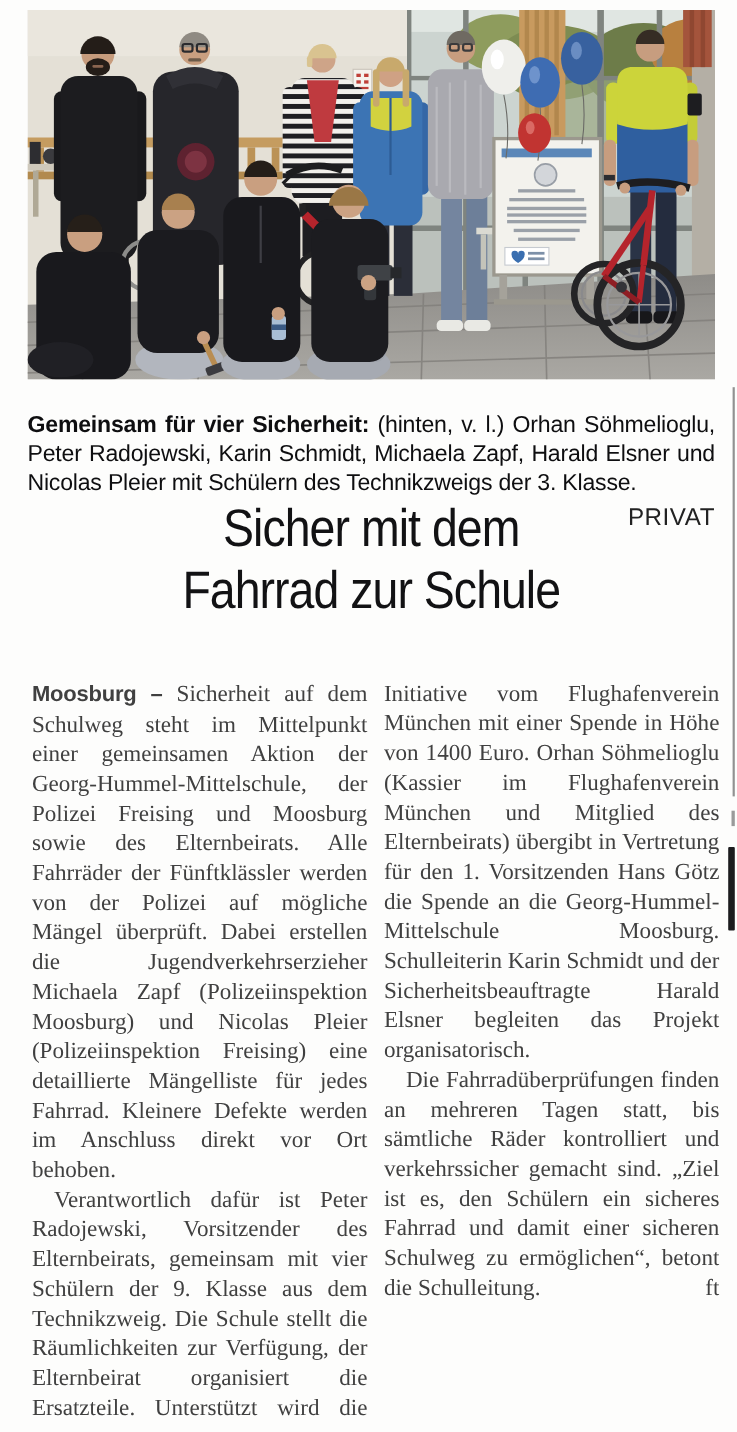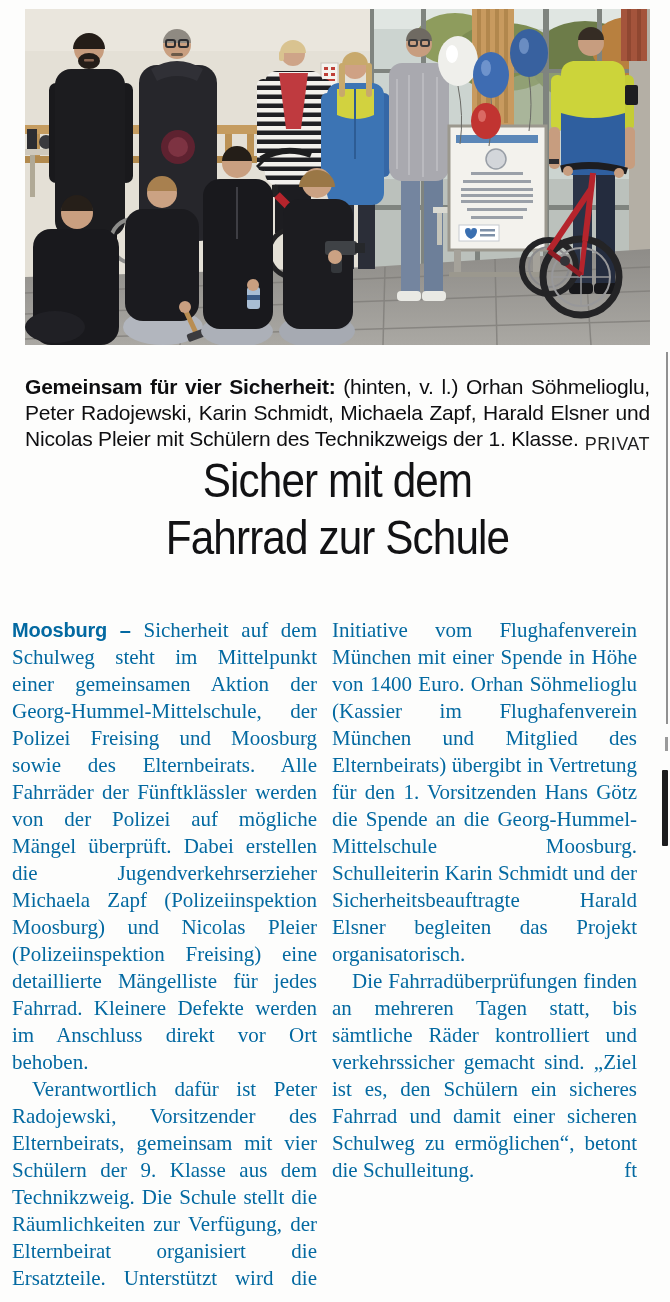--- a/index.html
+++ b/index.html
@@ -9,36 +9,36 @@
     font-family:"Liberation Sans",sans-serif;
   }
   .photo-wrap{position:absolute;left:25px;top:9px;width:625px;height:336px;}
   .caption{
     position:absolute;left:25px;top:353px;width:625px;
     font-size:21px;line-height:26px;text-align:justify;
     letter-spacing:-0.2px;color:#0e0e10;
   }
   .caption strong{font-weight:700;}
   .caption .credit{
-    float:right;font-size:18px;letter-spacing:.5px;color:#222;
+    float:right;font-size:22px;letter-spacing:.5px;color:#222;
     margin-top:5px;font-weight:400;
   }
   .headline{
     position:absolute;left:25px;top:452px;width:625px;text-align:center;
     font-weight:400;color:#121214;
   }
   .headline .hl-line{
     display:block;font-size:48px;line-height:57px;letter-spacing:-1px;
     transform:scaleX(.88);transform-origin:50% 50%;white-space:nowrap;
   }
   .body-columns{
-    position:absolute;left:12px;top:617px;width:625px;height:678px;
+    position:absolute;left:29px;top:617px;width:625px;height:678px;
     column-count:2;column-gap:15px;column-fill:auto;overflow:hidden;
     font-family:"Liberation Serif",serif;font-size:21px;line-height:27px;
-    text-align:justify;color:#0369a1;hyphens:auto;-webkit-hyphens:auto;
+    text-align:justify;color:#404040;hyphens:auto;-webkit-hyphens:auto;
   }
   .body-columns p{margin:0;}
   .body-columns p.indent{text-indent:20px;}
   .dateline{
     font-family:"Liberation Sans",sans-serif;font-weight:700;font-size:20px;
     letter-spacing:-0.2px;
   }
   .author{float:right;}
   .artifact{position:absolute;background:#7e7e7e;}
   .artifact-line{left:666px;top:352px;width:2px;height:372px;opacity:.85;}
@@ -328,21 +328,21 @@
     <g>
       <rect x="300" y="232" width="32" height="14" rx="3" fill="#3f4246"></rect>
       <rect x="330" y="234" width="10" height="10" fill="#26282b"></rect>
       <rect x="306" y="244" width="11" height="20" rx="3" fill="#34373b"></rect>
     </g>
     <circle cx="310" cy="248" r="7" fill="#cba283"></circle>
   </g>
 </svg>
 </div>
 
-<p class="caption"><strong>Gemeinsam für vier Sicherheit:</strong> <span>(hinten, v. l.) Orhan Söhmelioglu, Peter Radojewski, Karin Schmidt, Michaela Zapf, Harald Elsner und Nicolas Pleier mit Schülern des Technikzweigs der 1. Klasse.</span> <span class="credit">PRIVAT</span></p>
+<p class="caption"><strong>Gemeinsam für vier Sicherheit:</strong> <span>(hinten, v. l.) Orhan Söhmelioglu, Peter Radojewski, Karin Schmidt, Michaela Zapf, Harald Elsner und Nicolas Pleier mit Schülern des Technikzweigs der 3. Klasse.</span> <span class="credit">PRIVAT</span></p>
 
 <h1 class="headline" style="margin:0;">
   <span class="hl-line">Sicher mit dem</span>
   <span class="hl-line">Fahrrad zur Schule</span>
 </h1>
 
 <div class="body-columns">
   <p><span class="dateline">Moosburg –</span> <span>Sicherheit auf dem Schulweg steht im Mittelpunkt einer gemeinsamen Aktion der Georg-Hummel-Mittelschule, der Polizei Freising und Moosburg sowie des Elternbeirats. Alle Fahrräder der Fünftklässler werden von der Polizei auf mögliche Mängel überprüft. Dabei erstellen die Jugendverkehrserzieher Michaela Zapf (Polizeiinspektion Moosburg) und Nicolas Pleier (Polizeiinspektion Freising) eine detaillierte Mängelliste für jedes Fahrrad. Kleinere Defekte werden im Anschluss direkt vor Ort behoben.</span></p>
   <p class="indent">Verantwortlich dafür ist Peter Radojewski, Vorsitzender des Elternbeirats, gemeinsam mit vier Schülern der 9. Klasse aus dem Technikzweig. Die Schule stellt die Räumlichkeiten zur Verfügung, der Elternbeirat organisiert die Ersatzteile. Unterstützt wird die Initiative vom Flughafenverein München mit einer Spende in Höhe von 1400 Euro. Orhan Söhmelioglu (Kassier im Flughafenverein München und Mitglied des Elternbeirats) übergibt in Vertretung für den 1. Vorsitzenden Hans Götz die Spende an die Georg-Hummel-Mittelschule Moosburg. Schulleiterin Karin Schmidt und der Sicherheitsbeauftragte Harald Elsner begleiten das Projekt organisatorisch.</p>
   <p class="indent"><span>Die Fahrradüberprüfungen finden an mehreren Tagen statt, bis sämtliche Räder kontrolliert und verkehrssicher gemacht sind. „Ziel ist es, den Schülern ein sicheres Fahrrad und damit einer sicheren Schulweg zu ermöglichen“, betont die Schulleitung.</span> <span class="author">ft</span></p>

